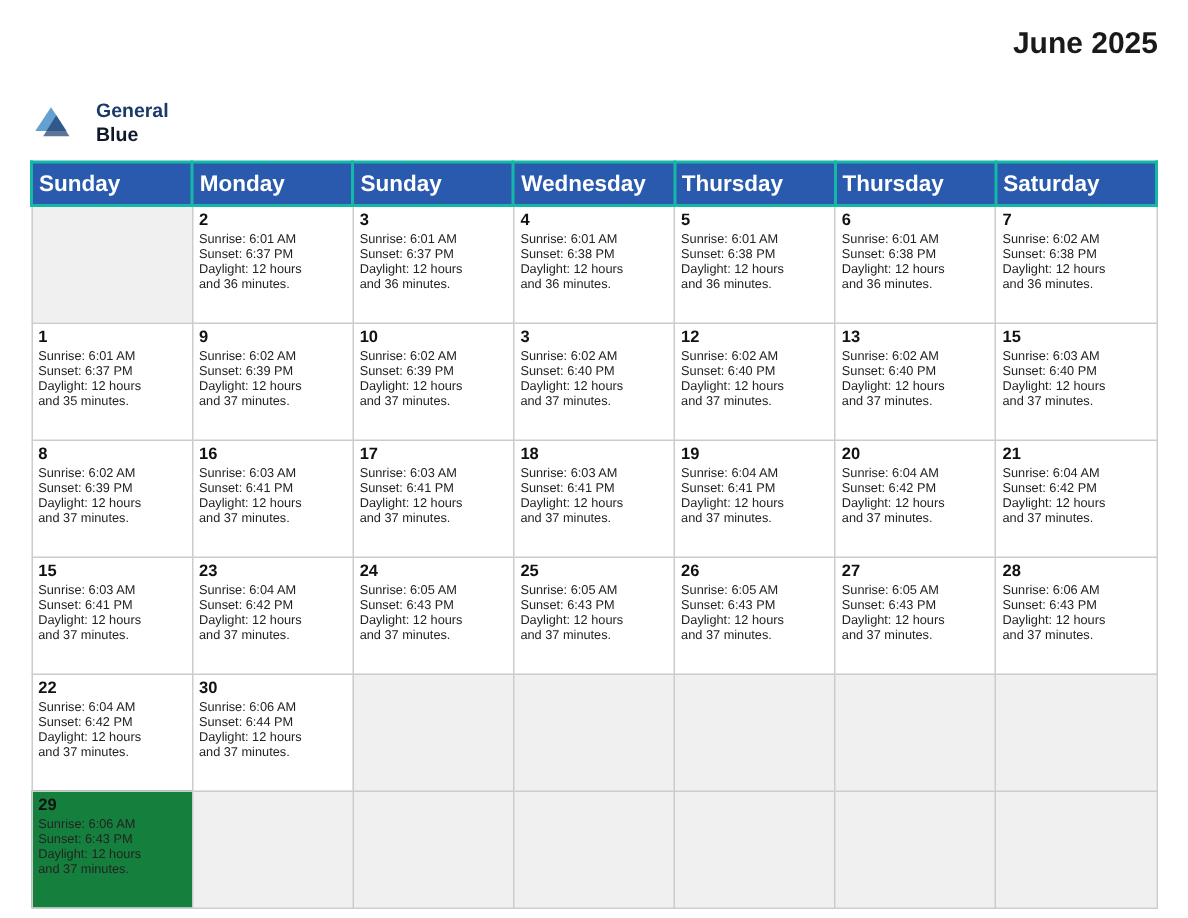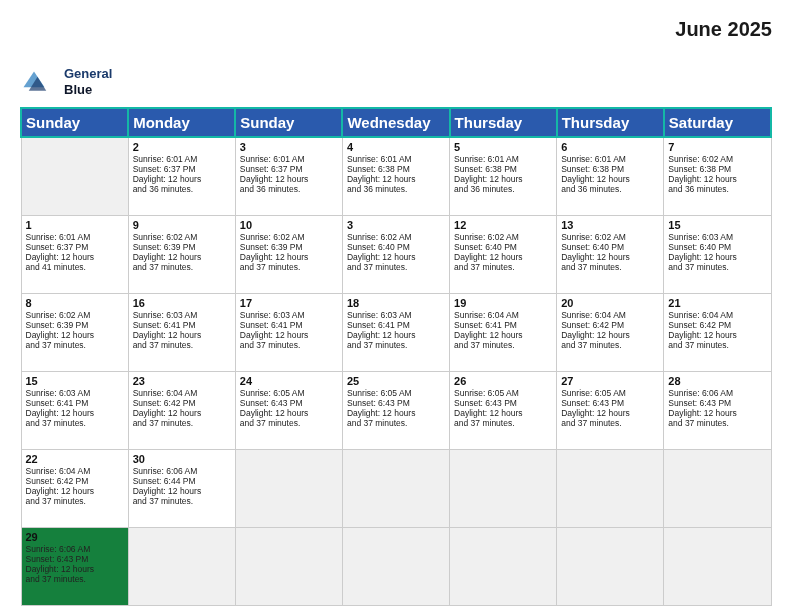--- a/index.html
+++ b/index.html
@@ -169,21 +169,21 @@
         <span>Daylight: 12 hours</span><br>
         <span>and 36 minutes.</span>
       </td>
         </tr>
         <tr>
           <td>
         <span class="day-num">1</span>
         <span>Sunrise: 6:01 AM</span><br>
         <span>Sunset: 6:37 PM</span><br>
         <span>Daylight: 12 hours</span><br>
-        <span>and 41 minutes.</span>
+        <span>and 35 minutes.</span>
       </td>
           <td>
         <span class="day-num">9</span>
         <span>Sunrise: 6:02 AM</span><br>
         <span>Sunset: 6:39 PM</span><br>
         <span>Daylight: 12 hours</span><br>
         <span>and 37 minutes.</span>
       </td>
           <td>
         <span class="day-num">10</span>

